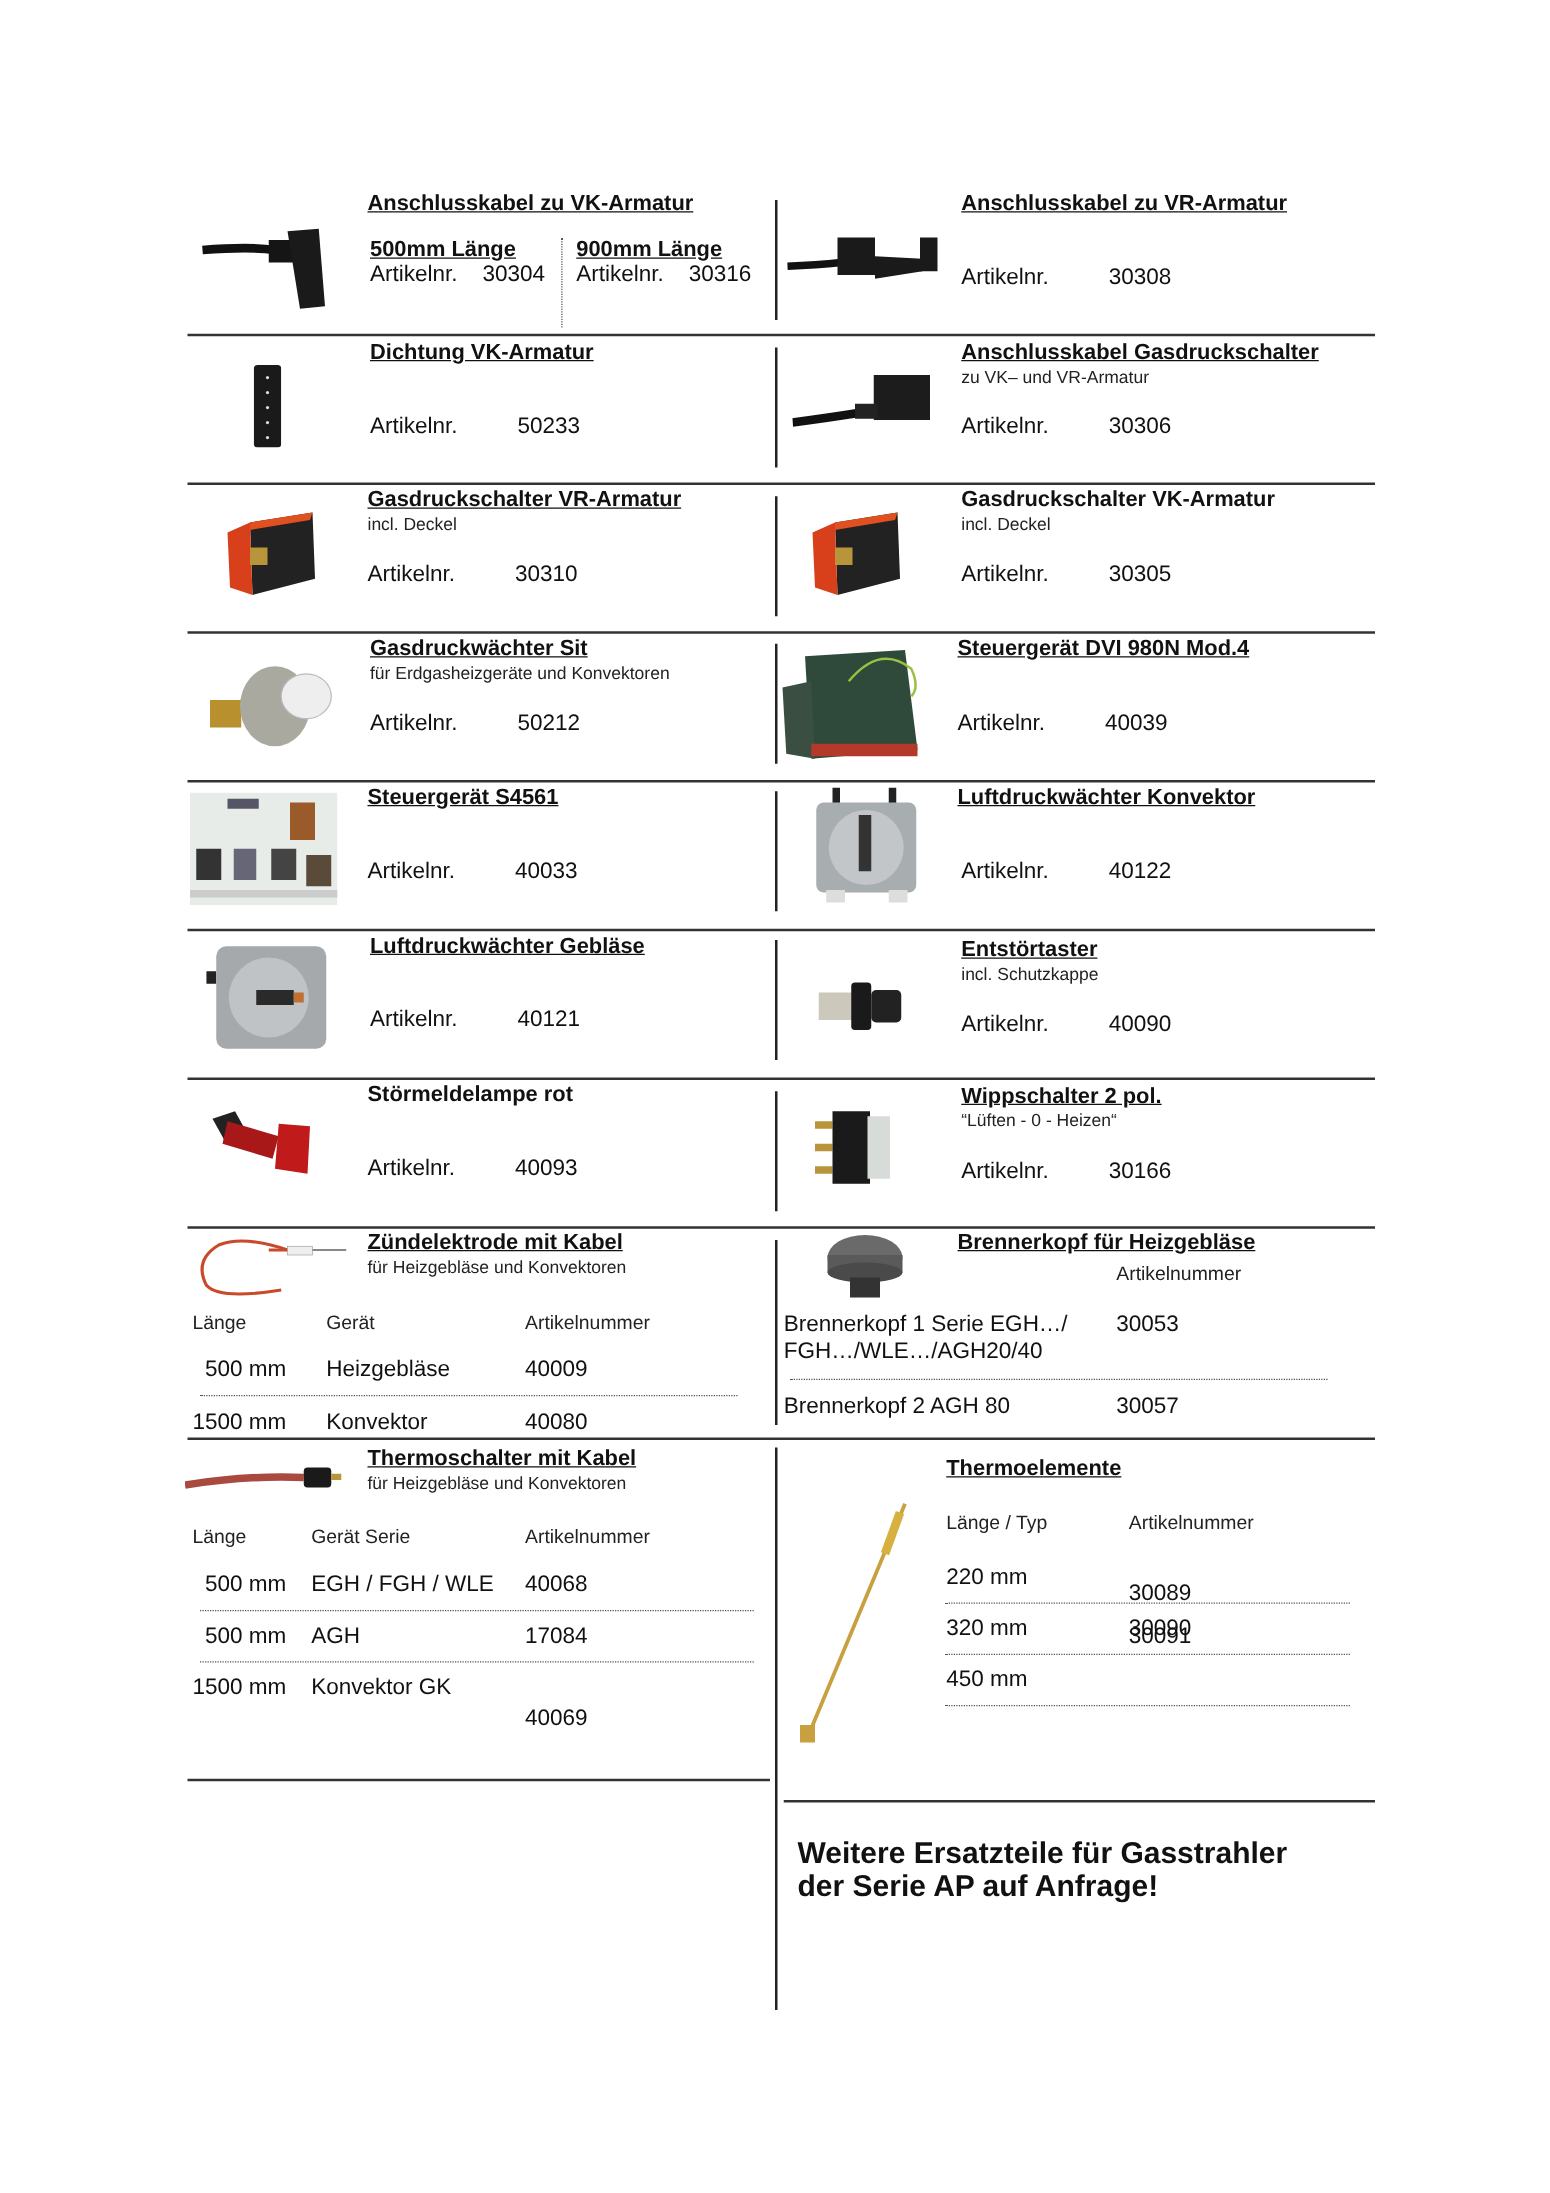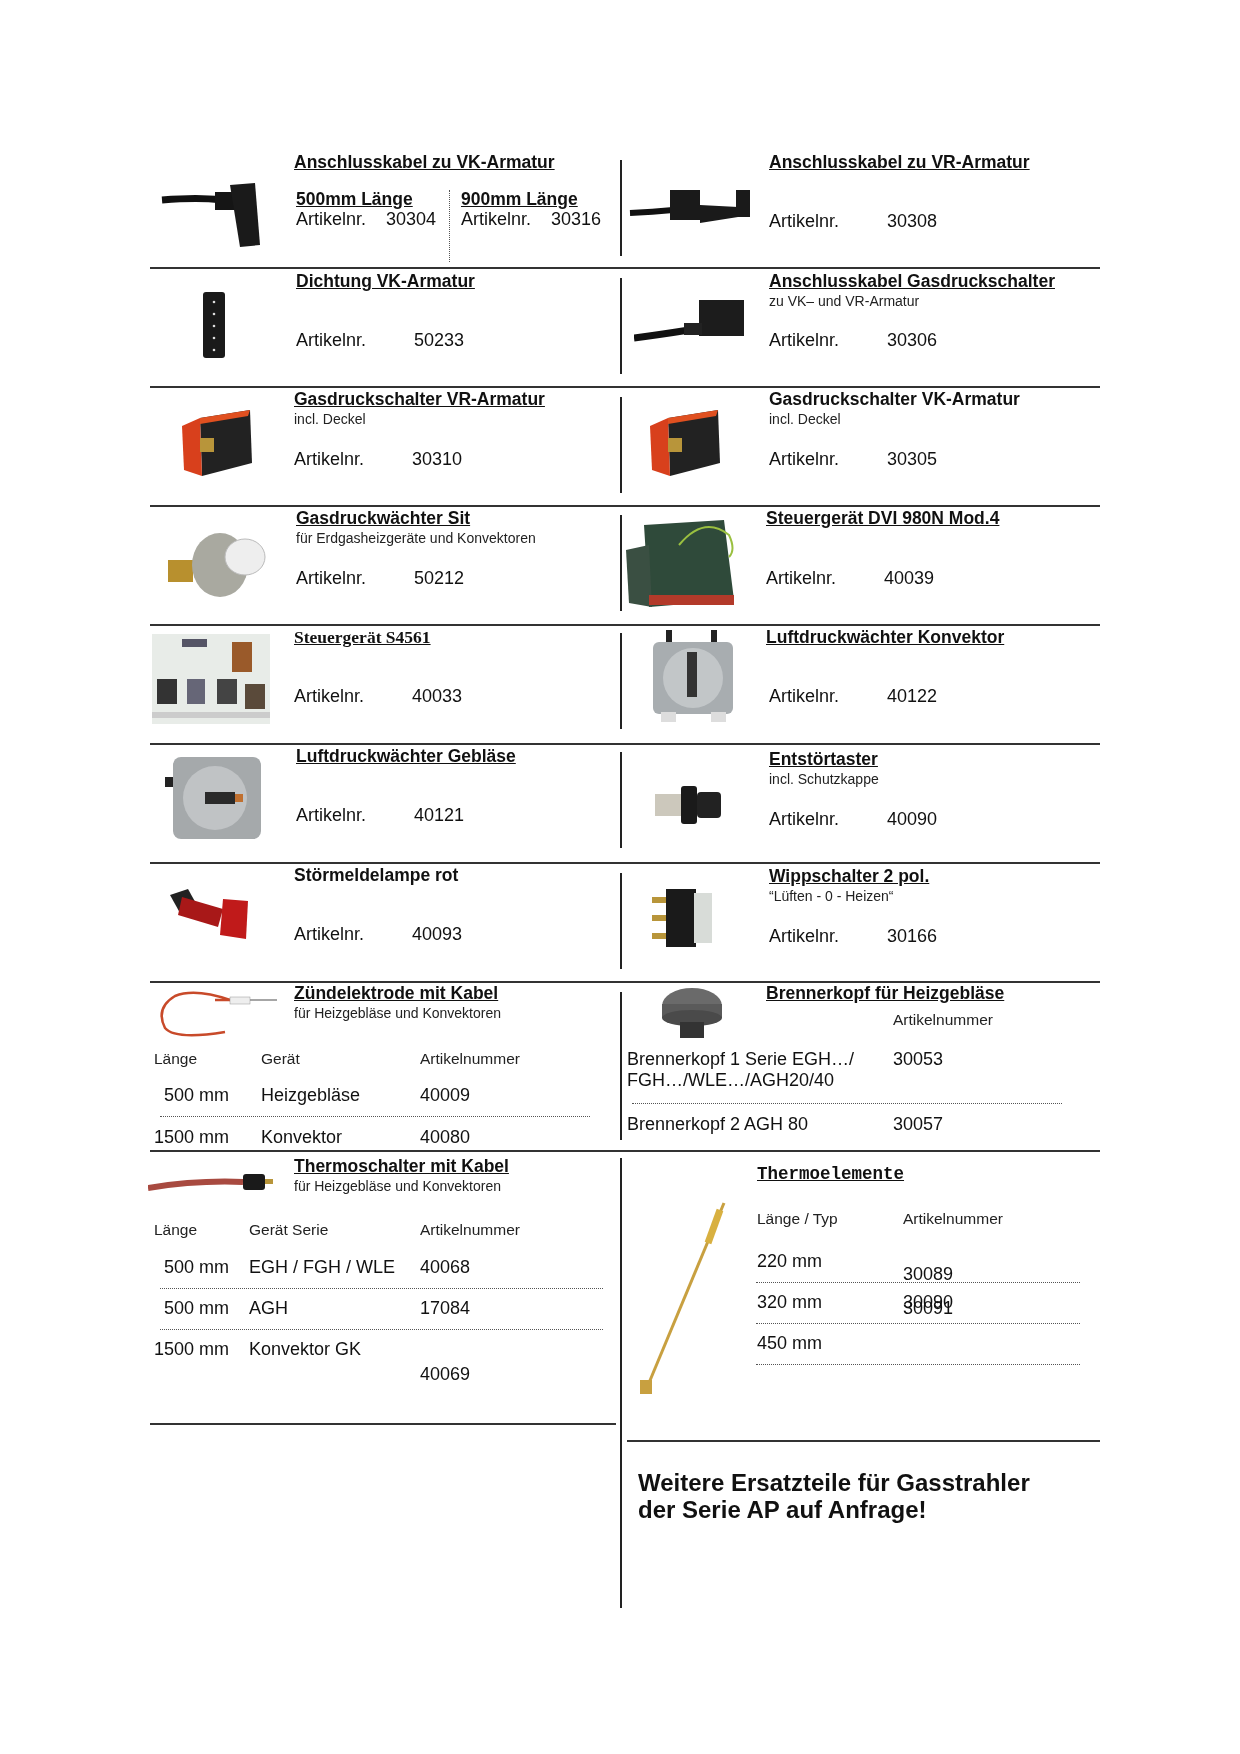--- a/index.html
+++ b/index.html
@@ -132,21 +132,21 @@
 <svg class="img" style="left:152px;top:634px;" width="118" height="90" viewBox="0 0 118 90">
   <rect x="0" y="0" width="118" height="90" fill="#e8ece8"></rect>
   <rect x="80" y="8" width="20" height="30" fill="#9a5a2a"></rect>
   <rect x="5" y="45" width="20" height="25" fill="#333"></rect>
   <rect x="35" y="45" width="18" height="25" fill="#667"></rect>
   <rect x="65" y="45" width="20" height="25" fill="#444"></rect>
   <rect x="93" y="50" width="20" height="25" fill="#5a4a3a"></rect>
   <rect x="30" y="5" width="25" height="8" fill="#556"></rect>
   <rect x="0" y="78" width="118" height="6" fill="#ccc"></rect>
 </svg>
-<div class="title" style="left:294px;top:627px;font-family:Liberation Serif, serif;">Steuergerät S4561</div>
+<div class="title" style="left:294px;top:627px;">Steuergerät S4561</div>
 <div class="lbl" style="left:294px;top:686px;">Artikelnr.</div>
 <div class="lbl" style="left:412px;top:686px;">40033</div>
 
 <svg class="img" style="left:651px;top:630px;" width="85" height="95" viewBox="0 0 85 95">
   <rect x="15" y="0" width="6" height="14" fill="#222"></rect>
     <rect x="60" y="0" width="6" height="14" fill="#222"></rect>
   <rect x="2" y="12" width="80" height="72" rx="6" fill="#a8adb0"></rect>
   <circle cx="42" cy="48" r="30" fill="#c2c6c8"></circle>
   <rect x="36" y="22" width="10" height="45" fill="#333"></rect>
   <rect x="10" y="82" width="15" height="10" fill="#ddd"></rect>
@@ -252,21 +252,21 @@
 <div class="dline" style="left:160px;top:1329px;width:443px;"></div>
 <div class="td" style="left:154px;top:1339px;">1500 mm</div>
 <div class="td" style="left:249px;top:1339px;">Konvektor GK</div>
 <div class="td" style="left:420px;top:1339px;margin-top:25px;">40069</div>
 
 <svg class="img" style="left:636px;top:1195px;" width="100" height="205" viewBox="0 0 100 205">
   <line x1="88" y1="8" x2="10" y2="195" stroke="#c8a040" stroke-width="3"></line>
   <line x1="84" y1="15" x2="72" y2="48" stroke="#d8b040" stroke-width="7"></line>
   <rect x="4" y="185" width="12" height="14" fill="#c8a040"></rect>
 </svg>
-<div class="title" style="left:757px;top:1164px;font-family:Liberation Mono, monospace;">Thermoelemente</div>
+<div class="title" style="left:757px;top:1164px;">Thermoelemente</div>
 <div class="th" style="left:757px;top:1210px;">Länge / Typ</div>
 <div class="th" style="left:903px;top:1210px;">Artikelnummer</div>
 <div class="td" style="left:757px;top:1251px;">220 mm</div>
 <div class="td" style="left:903px;top:1251px;margin-top:13px;">30089</div>
 <div class="dline" style="left:756px;top:1282px;width:324px;"></div>
 <div class="td" style="left:757px;top:1292px;">320 mm</div>
 <div class="td" style="left:903px;top:1292px;">30090</div>
 <div class="dline" style="left:756px;top:1323px;width:324px;"></div>
 <div class="td" style="left:757px;top:1333px;">450 mm</div>
 <div class="td" style="left:903px;top:1298px;">30091</div>

